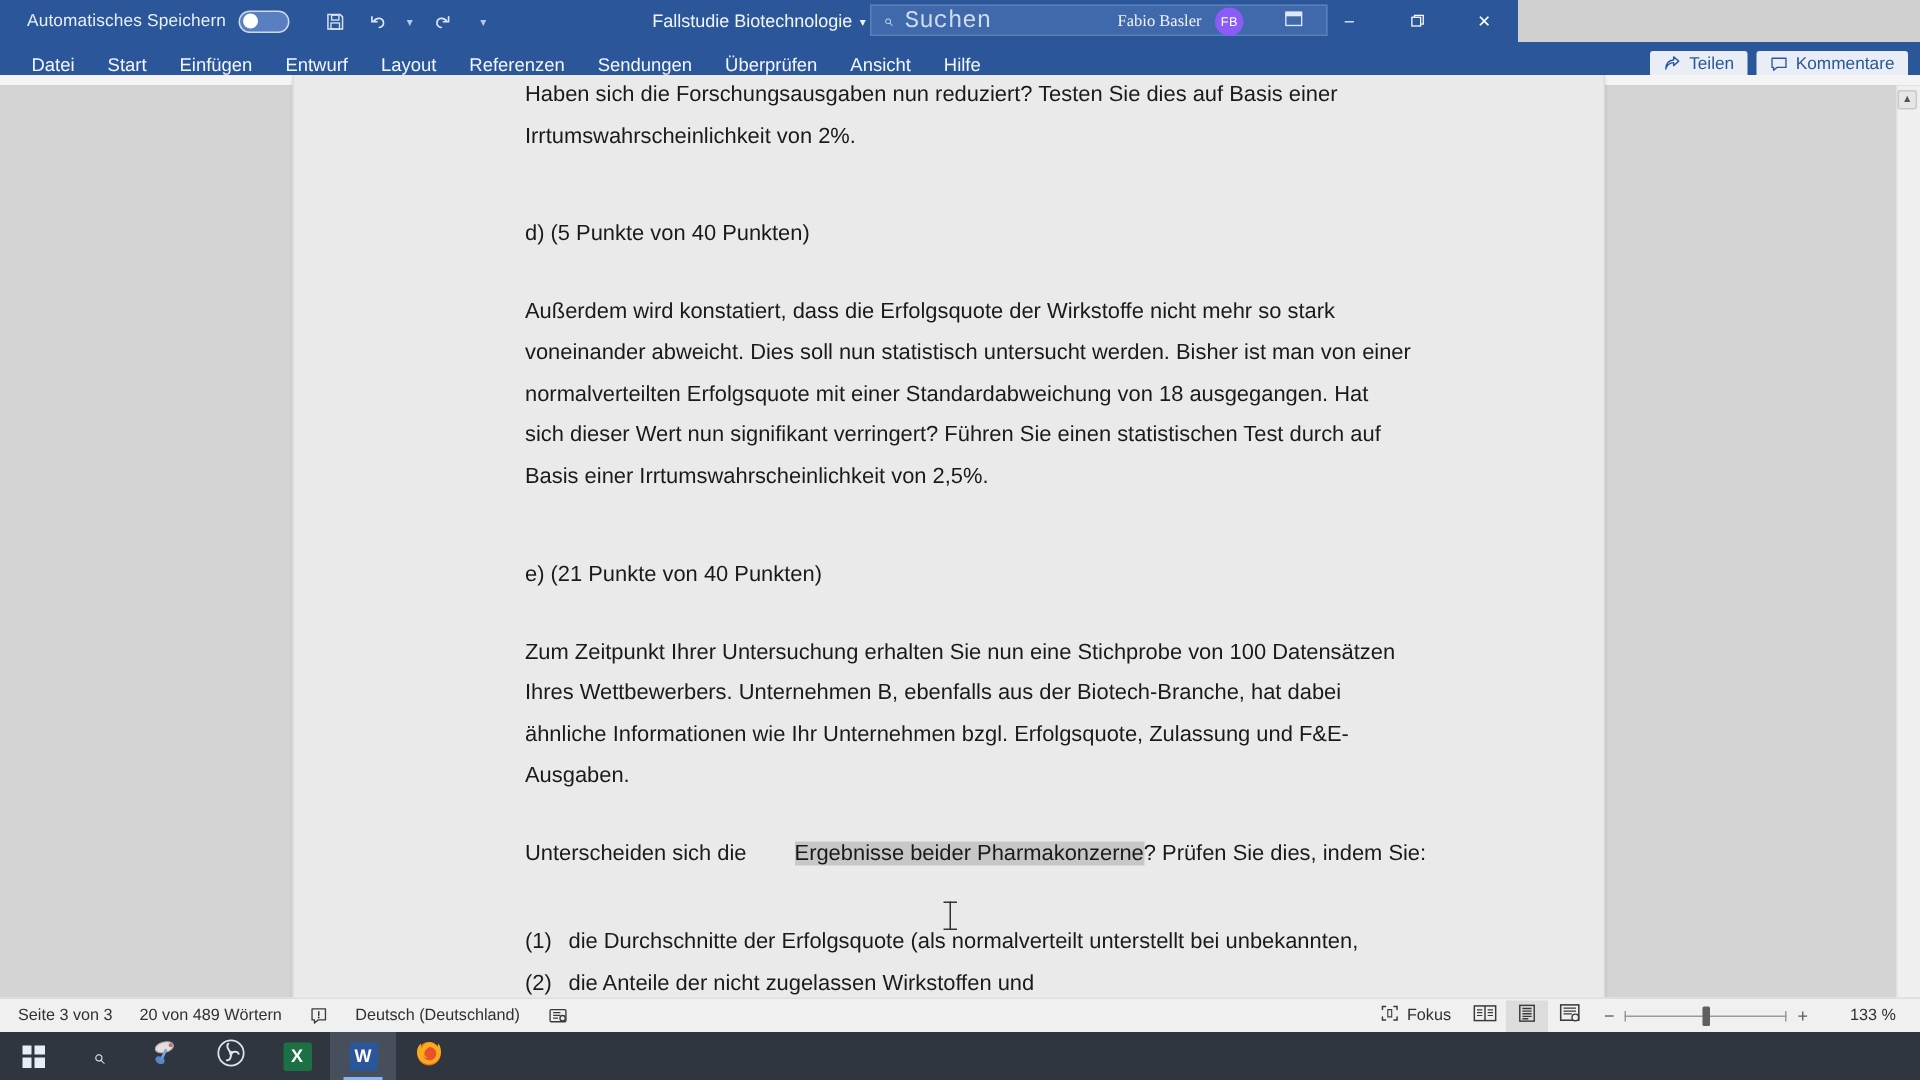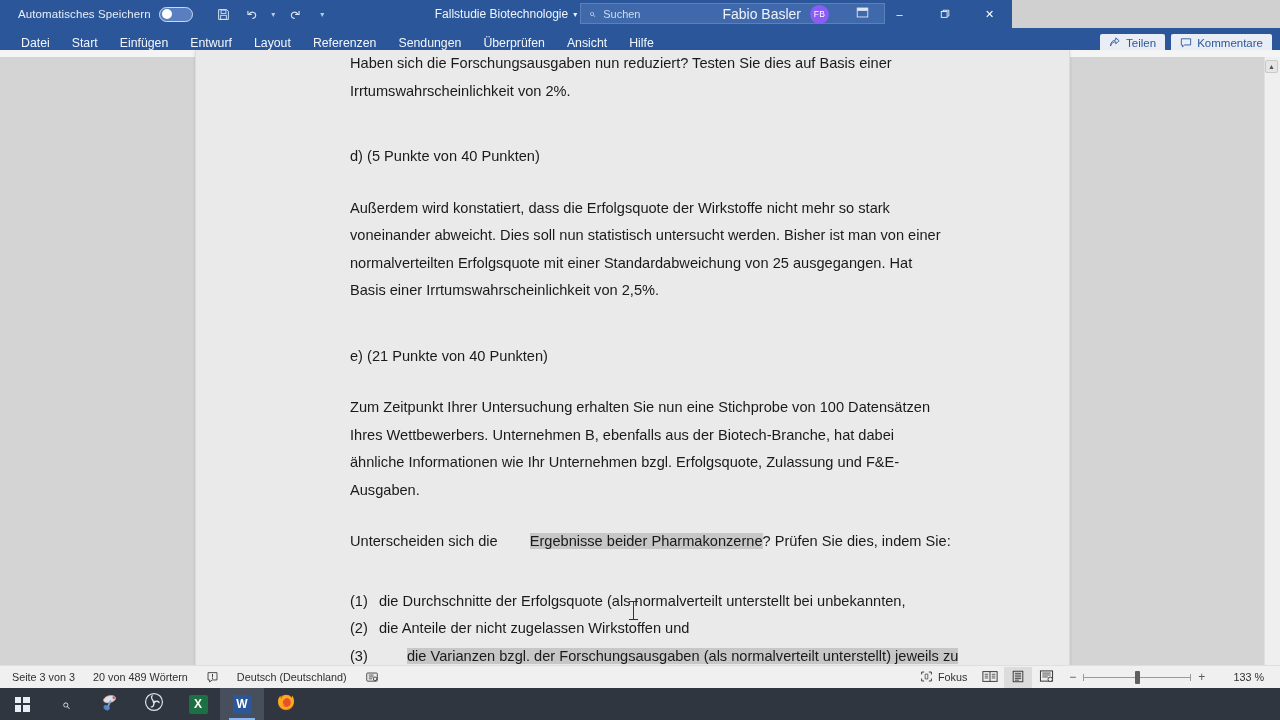--- a/index.html
+++ b/index.html
@@ -42,28 +42,28 @@
   }
   .tb-title .caret { font-size: 8px; margin-left: 5px; vertical-align: middle; }
   .tb-search {
     position: absolute; left: 580px; top: 3px; width: 305px; height: 21px;
     background: #3f69ab; border: 1px solid #5b81bb;
     display: flex; align-items: center; padding-left: 8px; gap: 8px;
   }
   .tb-search .mag { font-size: 11px; color: #d9e3f3; transform: scaleX(-1); }
   .tb-search input {
     background: transparent; border: none; outline: none;
-    color: #e6edf8; font-size: 11px; font-family: Liberation Sans, sans-serif; width: 240px;
+    color: #e6edf8; font-size: 16px; font-family: Liberation Mono, monospace; width: 240px;
   }
   .tb-search input::placeholder { color: #cfdcef; }
   .tb-right {
     position: absolute; right: 0; top: 0; height: 28px;
     display: flex; align-items: center;
   }
-  .tb-user { font-size: 14px; color: #eef3fb; margin-right: 9px; }
+  .tb-user { font-size: 11px; color: #eef3fb; margin-right: 9px; font-family: Liberation Serif, serif; }
   .tb-avatar {
     width: 19px; height: 19px; border-radius: 50%; background: #8b5cf6;
     color: #ffffff; font-size: 8.5px; display: flex; align-items: center;
     justify-content: center; margin-right: 18px; letter-spacing: .3px;
   }
   .tb-ribbonopt {
     width: 30px; text-align: center; font-size: 12px; color: #dfe8f6;
   }
   .wbtn {
     width: 45px; height: 28px; display: flex; align-items: center;
@@ -305,21 +305,22 @@
           <div><span>Irrtumswahrscheinlichkeit von 2%.</span></div>
         </div>
         <div class="gap-lg"></div>
         <div class="p">
           <div><span>d)   (5 Punkte von 40 Punkten)</span></div>
         </div>
         <div class="gap-sm"></div>
         <div class="p">
           <div><span>Außerdem wird konstatiert, dass die Erfolgsquote der Wirkstoffe nicht mehr so stark</span></div>
           <div><span>voneinander abweicht. Dies soll nun statistisch untersucht werden. Bisher ist man von einer</span></div>
-          <div><span>normalverteilten Erfolgsquote mit einer Standardabweichung von 25 ausgegangen. Hat</span></div>
+          <div><span>normalverteilten Erfolgsquote mit einer Standardabweichung von 18 ausgegangen. Hat</span></div>
+          <div><span>sich dieser Wert nun signifikant verringert? Führen Sie einen statistischen Test durch auf</span></div>
           <div><span>Basis einer Irrtumswahrscheinlichkeit von 2,5%.</span></div>
         </div>
         <div class="gap-lg"></div>
         <div class="p">
           <div><span>e)   (21 Punkte von 40 Punkten)</span></div>
         </div>
         <div class="gap-sm"></div>
         <div class="p">
           <div><span>Zum Zeitpunkt Ihrer Untersuchung erhalten Sie nun eine Stichprobe von 100 Datensätzen</span></div>
           <div><span>Ihres Wettbewerbers. Unternehmen B, ebenfalls aus der Biotech-Branche, hat dabei</span></div>

